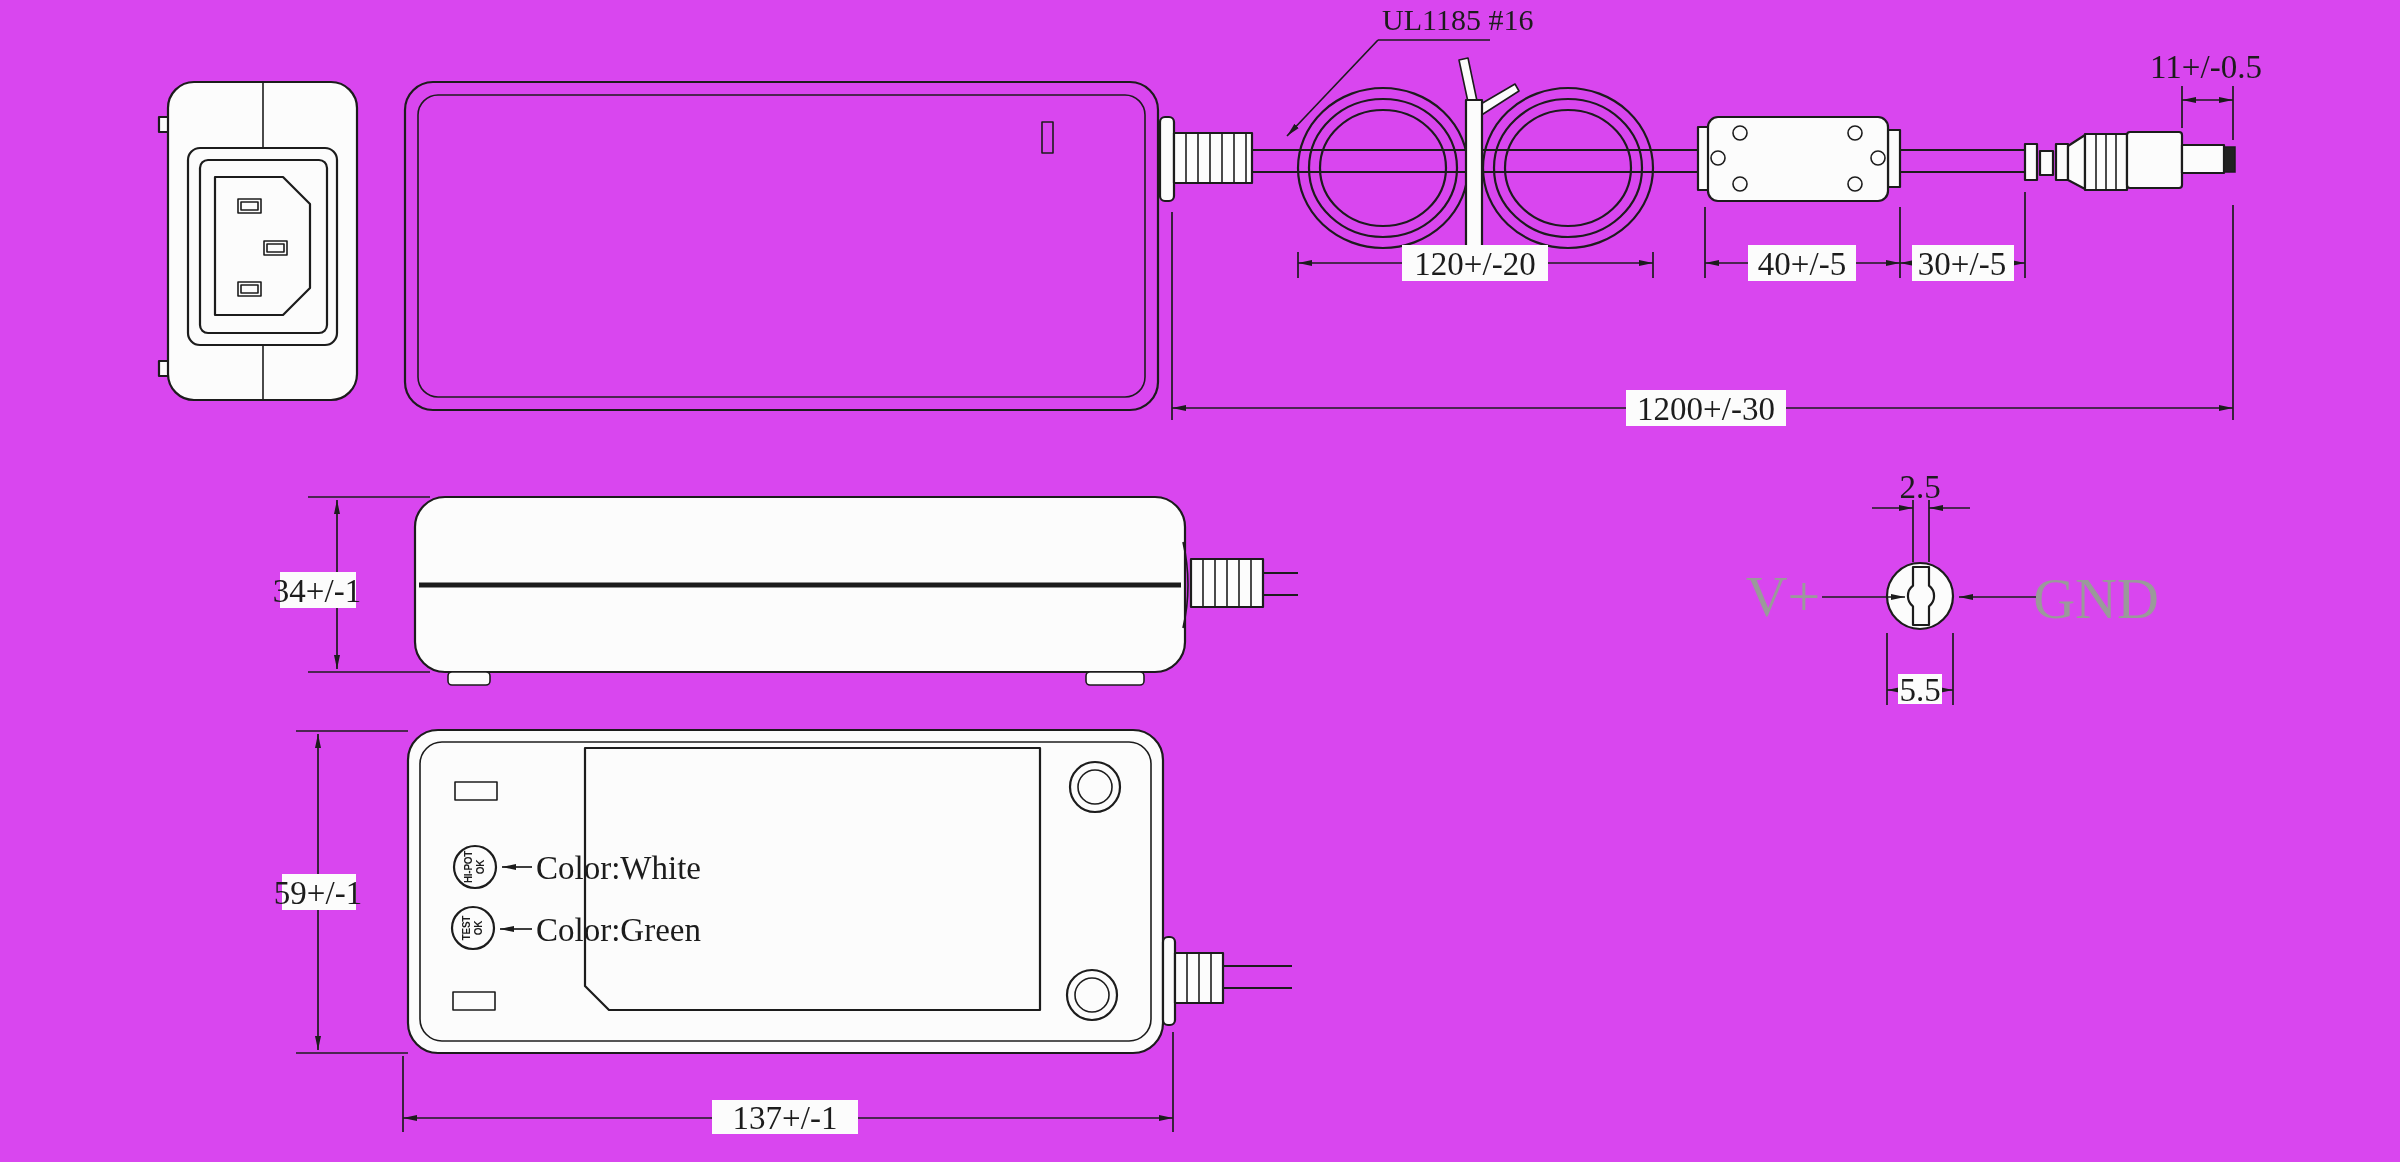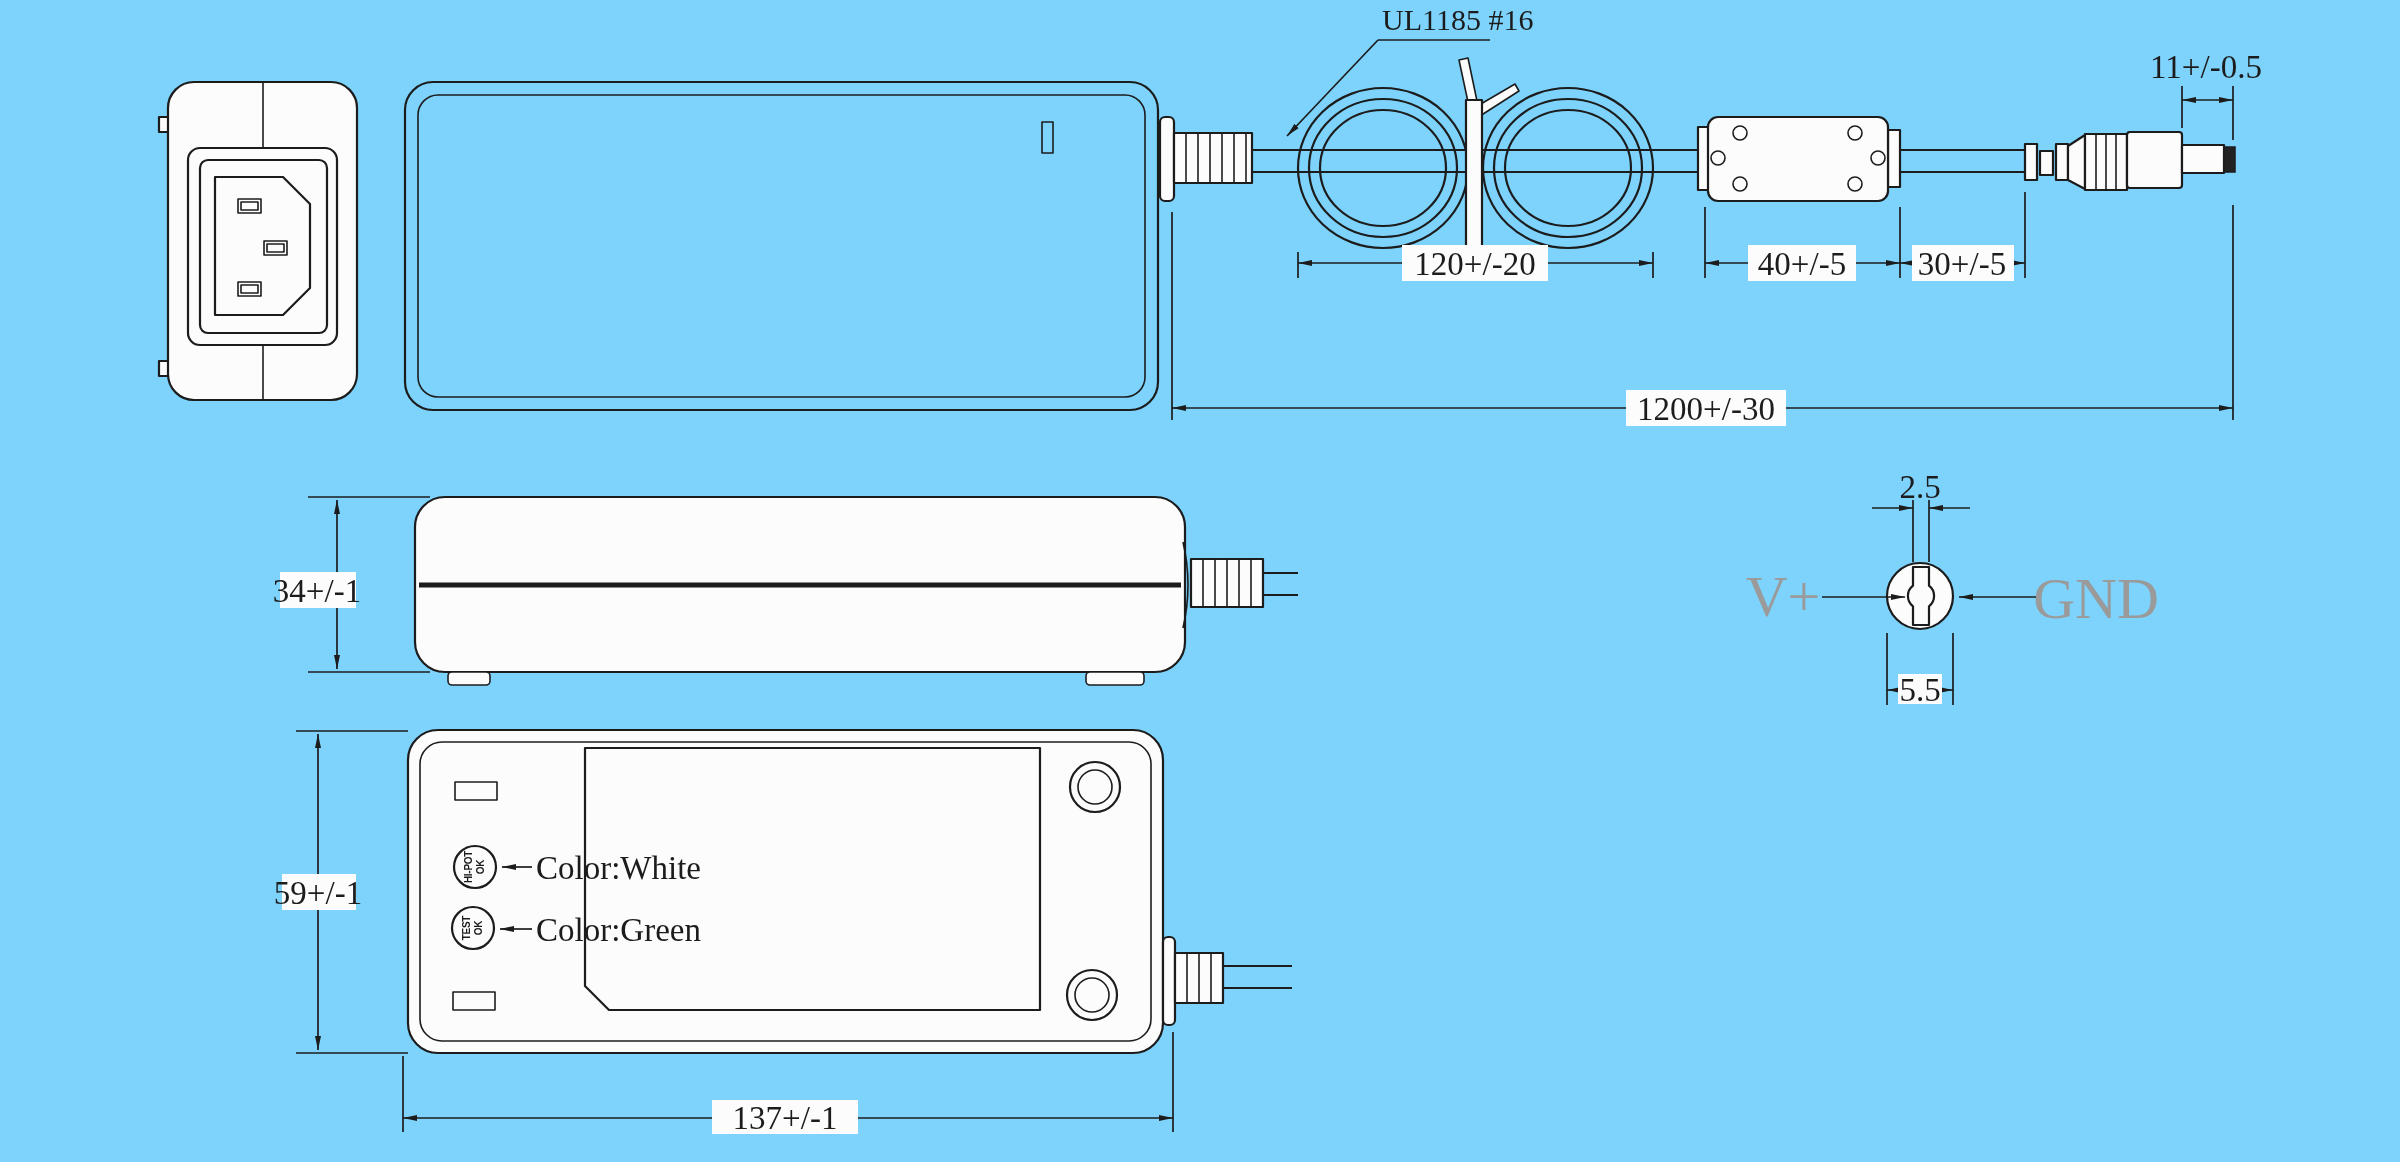--- a/index.html
+++ b/index.html
@@ -1,16 +1,16 @@
 <!DOCTYPE html>
 <html><head>
 <meta charset="utf-8">
 <style>
   html,body{margin:0;padding:0;background:#fcfcfc;}
-  .stage{width:2400px;height:1162px;position:relative;background:#7dd3fc;overflow:hidden;}
+  .stage{width:2400px;height:1162px;position:relative;background:#d946ef;overflow:hidden;}
   svg{display:block;}
   .ln{stroke:#1c1c1c;stroke-width:2.2;fill:none;stroke-linejoin:round;}
   .lnf{stroke:#1c1c1c;stroke-width:2.2;fill:#fcfcfc;stroke-linejoin:round;}
   .thick{stroke-width:5;}
   .thin{stroke-width:1.6;}
   .dim{stroke:#1c1c1c;stroke-width:1.7;fill:none;}
   .knock{fill:#fcfcfc;stroke:none;}
   .dark{fill:#222;stroke:#1c1c1c;stroke-width:1.5;}
   text.dimtxt{font:33px "Liberation Serif", serif;fill:#1c1c1c;text-anchor:middle;}
   text.lbltxt{font:30px "Liberation Serif", serif;fill:#1c1c1c;text-anchor:start;}

